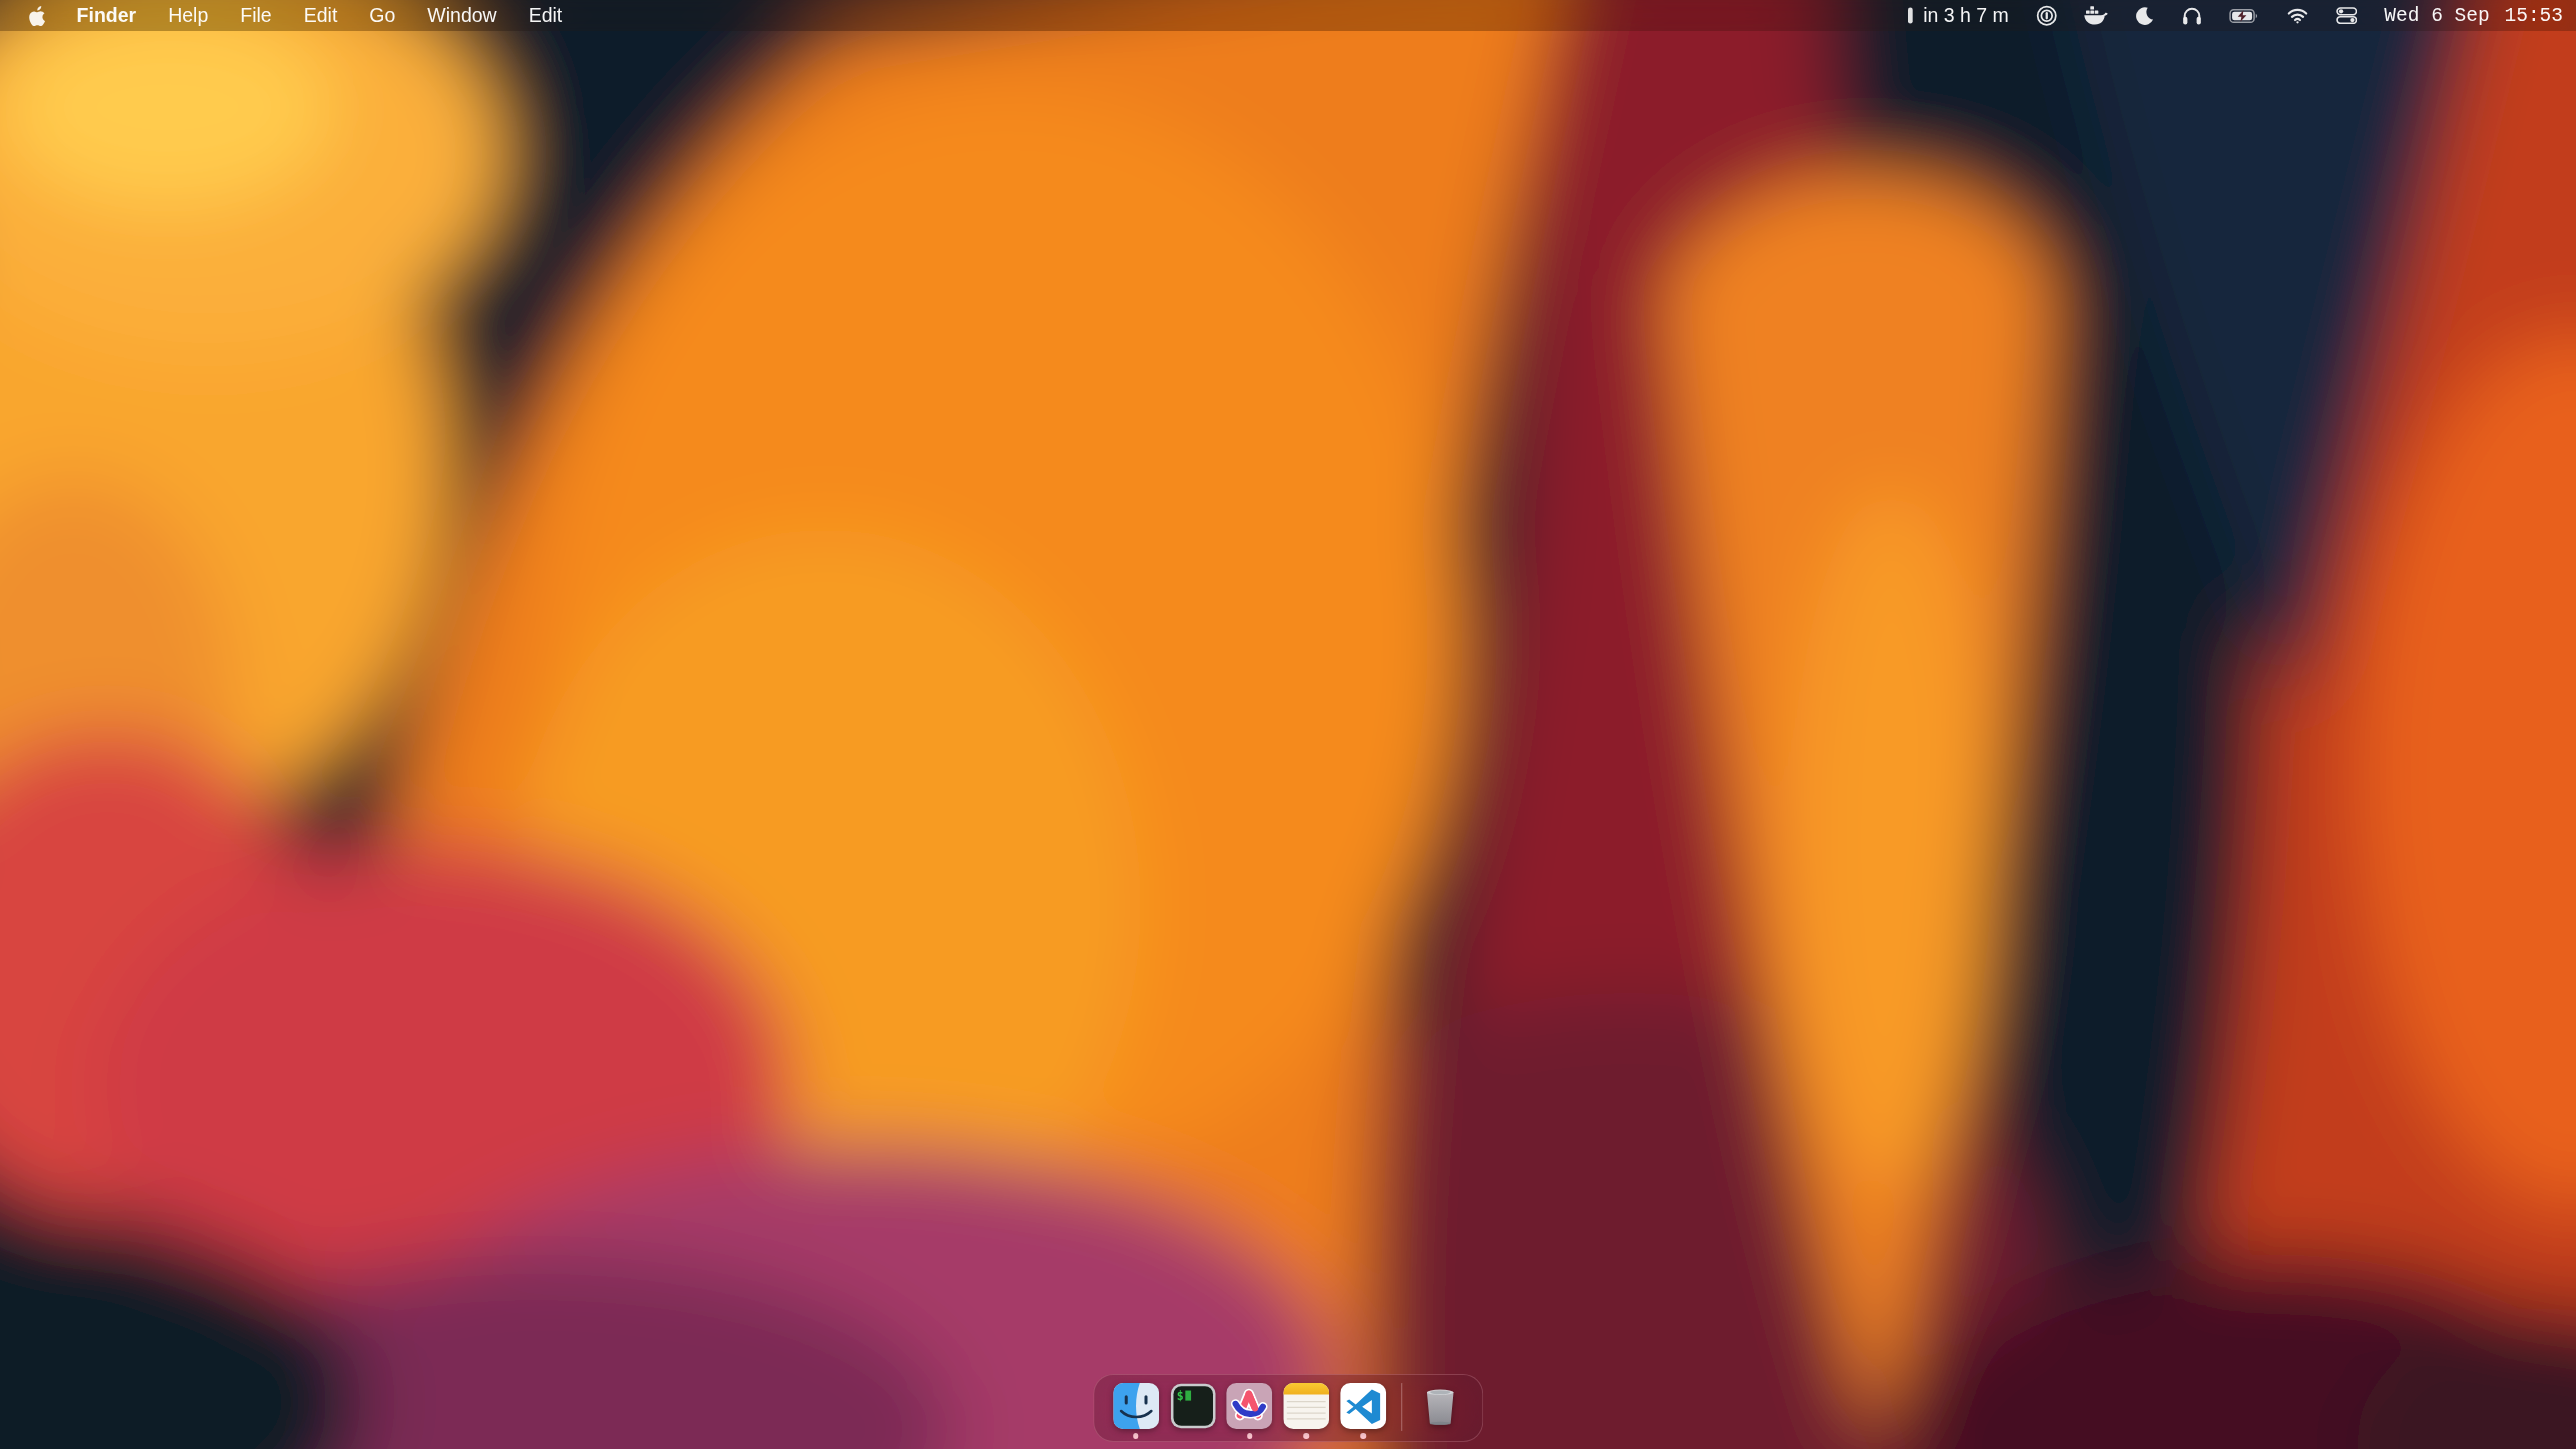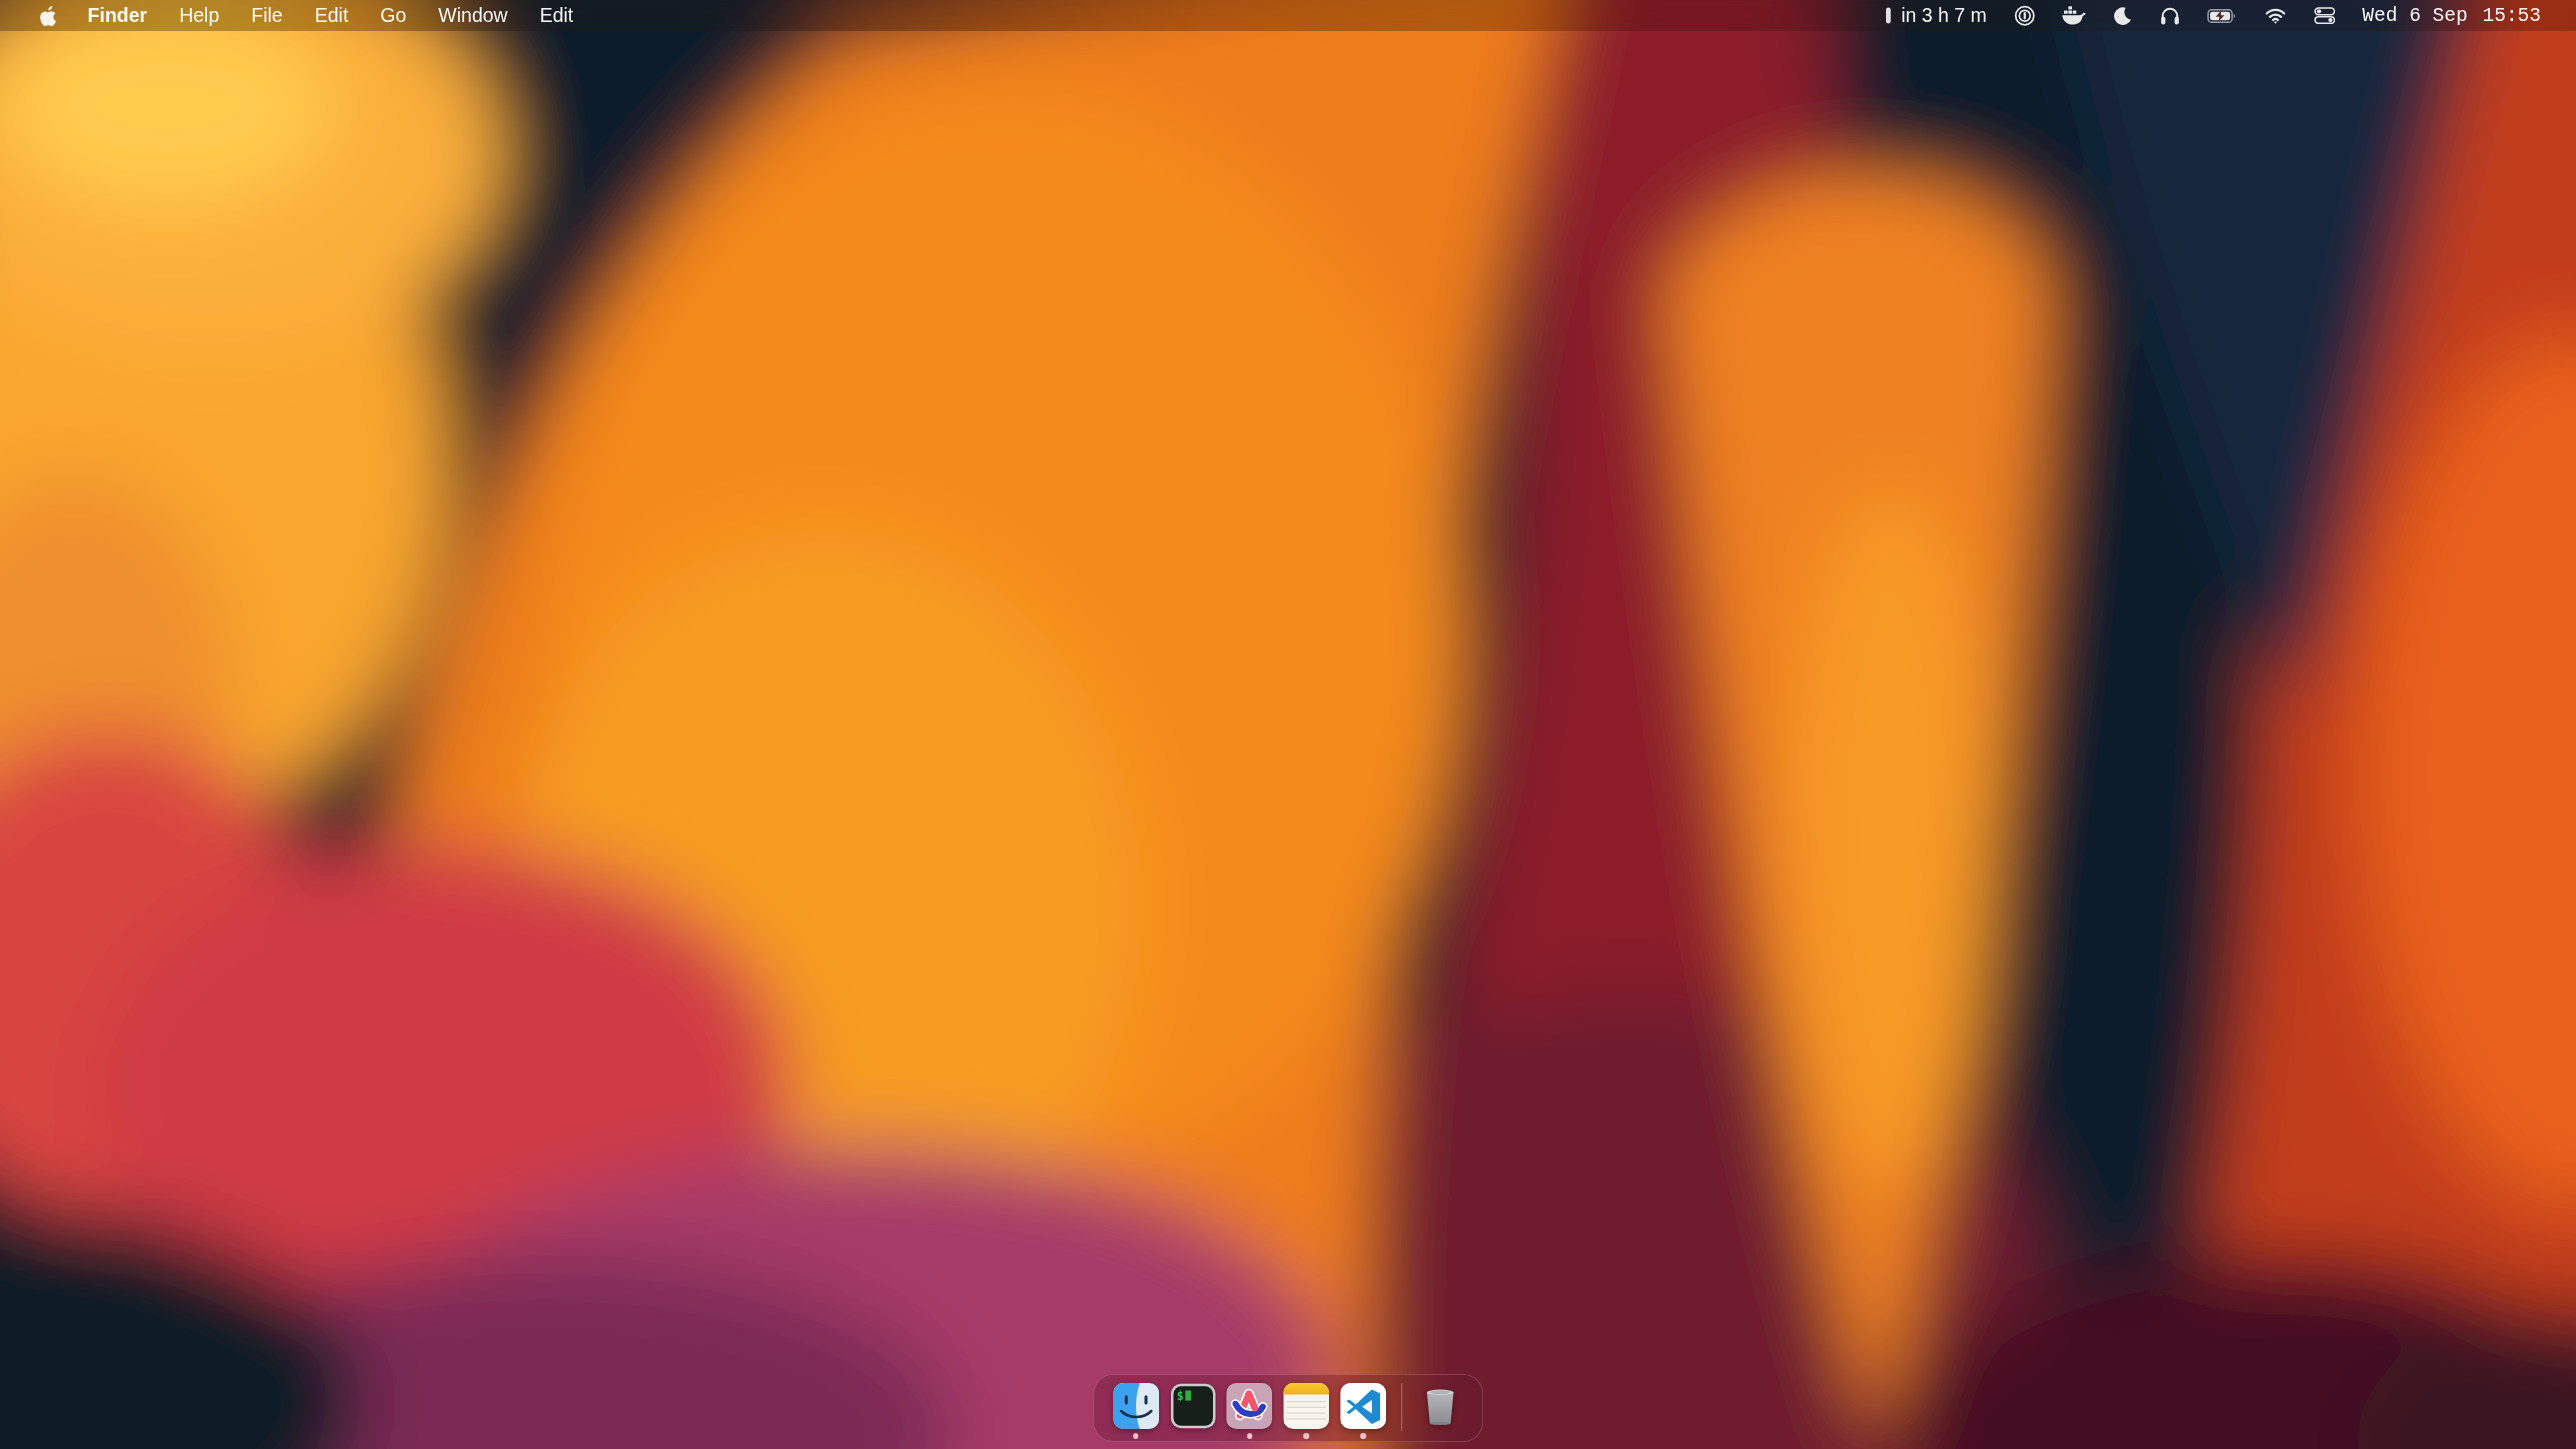--- a/index.html
+++ b/index.html
@@ -26,22 +26,22 @@
   .menubar{
     position:absolute;top:0;left:0;right:0;height:31px;
     display:flex;align-items:center;justify-content:space-between;
     background:var(--menubar-tint);
     backdrop-filter:blur(24px) saturate(1.4);
     -webkit-backdrop-filter:blur(24px) saturate(1.4);
     color:var(--menu-text);
     font-size:19.5px;
     z-index:10;
   }
-  .menubar-left{display:flex;align-items:center;padding-left:34px;height:100%;}
-  .menubar-right{display:flex;padding-right:35px;height:100%;gap:27px;}
+  .menubar-left{display:flex;align-items:center;padding-left:23px;height:100%;}
+  .menubar-right{display:flex;padding-right:13px;height:100%;gap:27px;}
   .mi{display:flex;align-items:center;height:100%;padding:0 16px;cursor:default;white-space:nowrap;}
   .mi.apple{padding:0 14.8px 0 5.4px;}
   .mi.appname{font-weight:bold;}
   .status-item{display:flex;align-items:center;gap:9.4px;height:100%;white-space:nowrap;}
   .status-item svg{display:block;}
   .clock{display:flex;gap:14.8px;font-family:Liberation Mono, monospace;}
   .s-icon{opacity:0.95;}
 
   
   .dock{

